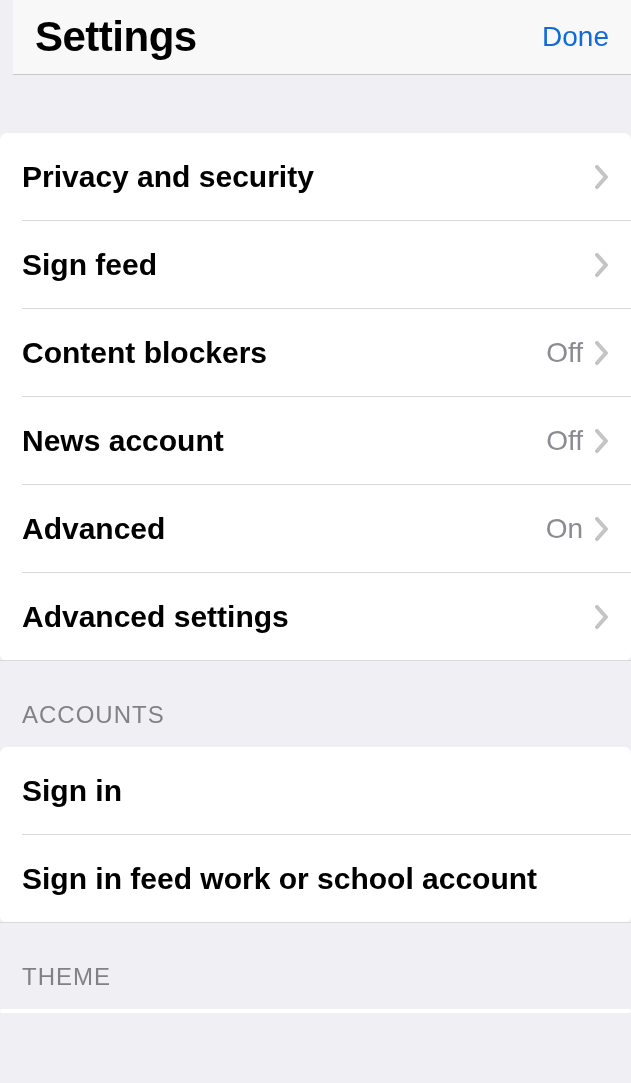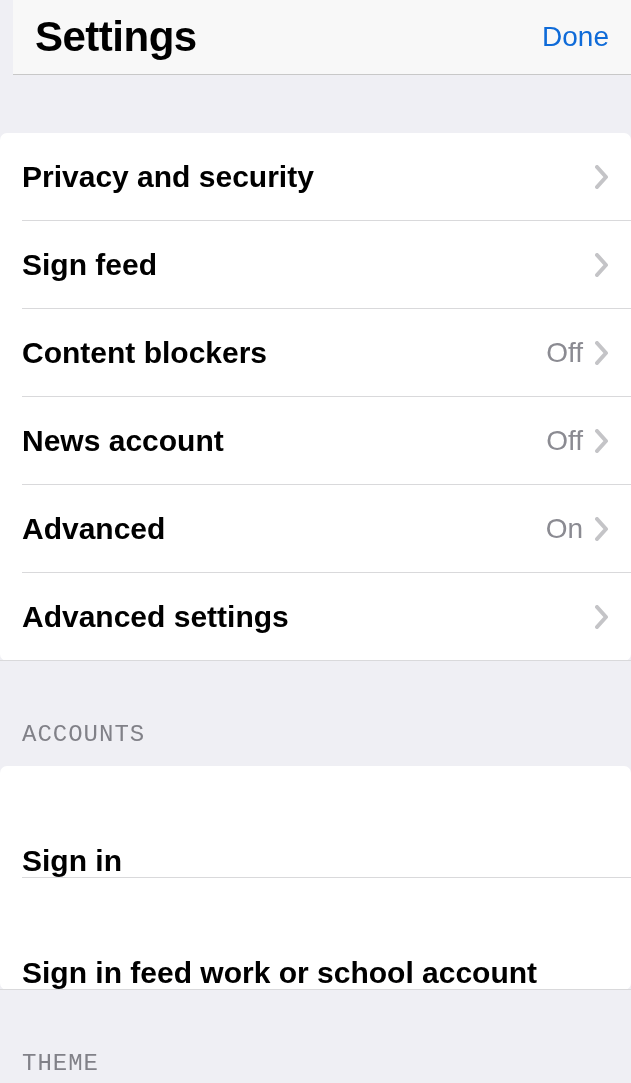--- a/index.html
+++ b/index.html
@@ -43,23 +43,22 @@
     .group {
       background: #fff;
       border-radius: 7px;
     }
     .group-header {
       font-size: 24px;
       font-weight: 500;
       color: #818188;
       letter-spacing: 1px;
       padding: 0 18px 18px 22px;
-      margin-top: 60px;
+      margin-top: 40px;
       text-transform: uppercase;
-      font-family: Liberation Mono, monospace;
     }
     .row {
       display: flex;
       align-items: center;
       justify-content: space-between;
       padding: 0 22px;
       height: 88px;
       position: relative;
       cursor: pointer;
     }
@@ -92,22 +91,21 @@
     }
     .chevron {
       width: 14px;
       height: 24px;
       flex-shrink: 0;
     }
     .chevron svg {
       display: block;
     }
     .account-row {
-      height: 112px;
-      align-items: flex-end;
+      height: 88px;
     }
   </style>
 </head>
 <body>
 
 <div class="header">
   <div class="header-title">Settings</div>
   <div class="done-button">Done</div>
 </div>
 

